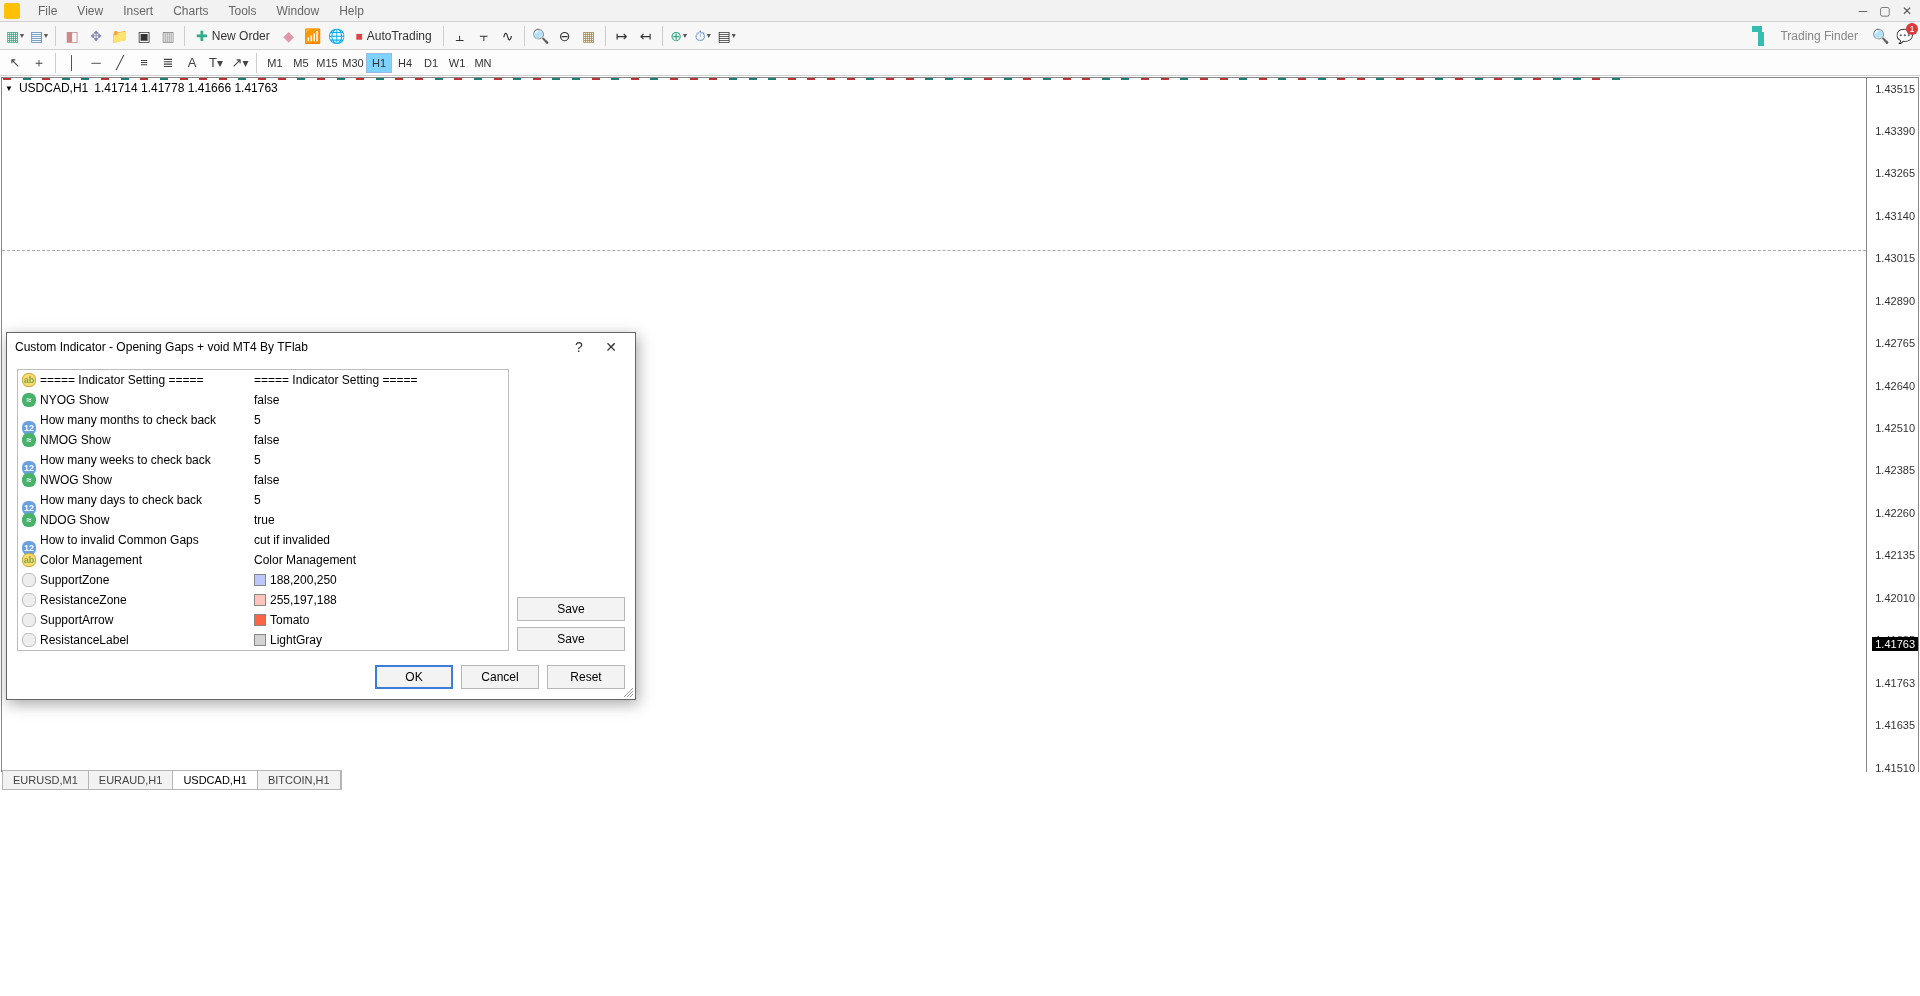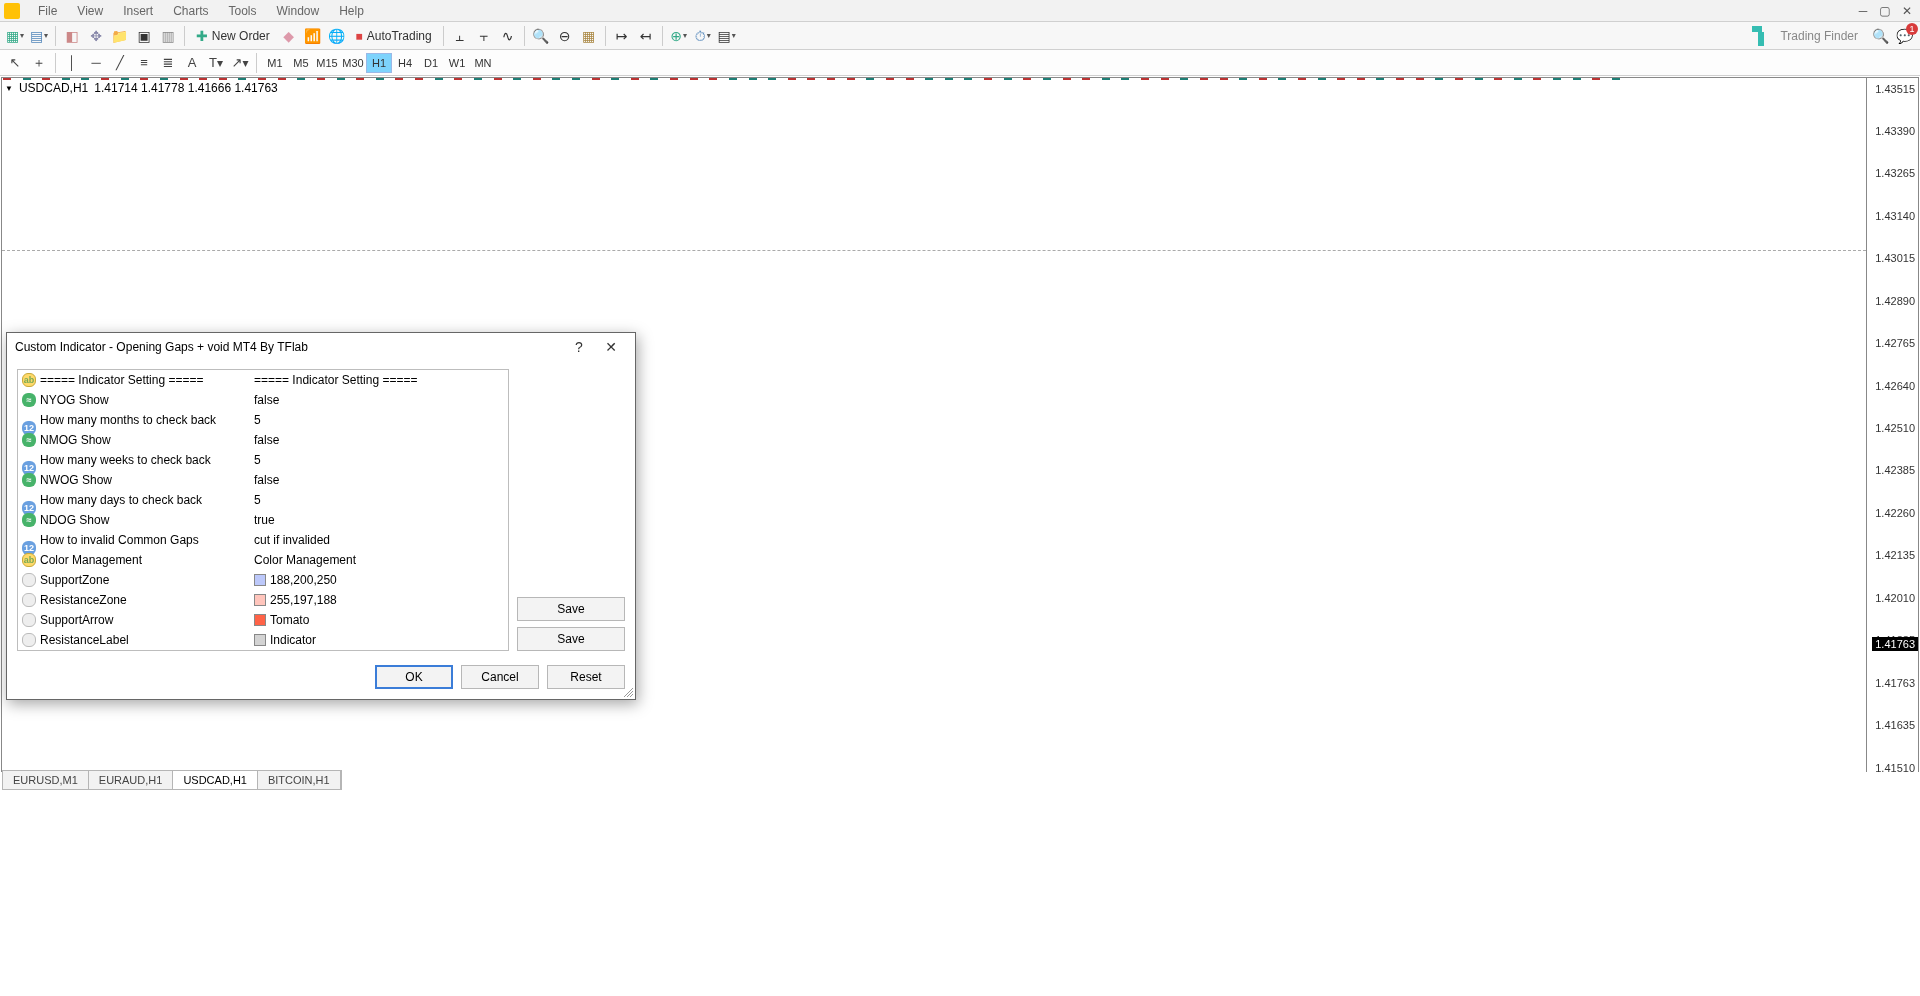--- a/index.html
+++ b/index.html
@@ -742,21 +742,21 @@
               <span>Tomato</span>
             </div>
           </div>
           <div class="param-row">
             <div class="cell var">
               <span class="row-icon clr"></span>
               <span>ResistanceLabel</span>
             </div>
             <div class="cell val">
               <span class="swatch" style="background: rgb(211, 211, 211);"></span>
-              <span>Indicator</span>
+              <span>LightGray</span>
             </div>
           </div>
         </div>
     </div>
     <div class="side-btns">
       <div class="dlg-btn">Save</div>
       <div class="dlg-btn">Save</div>
     </div>
   </div>
   <div class="dialog-footer footer-wrap">

